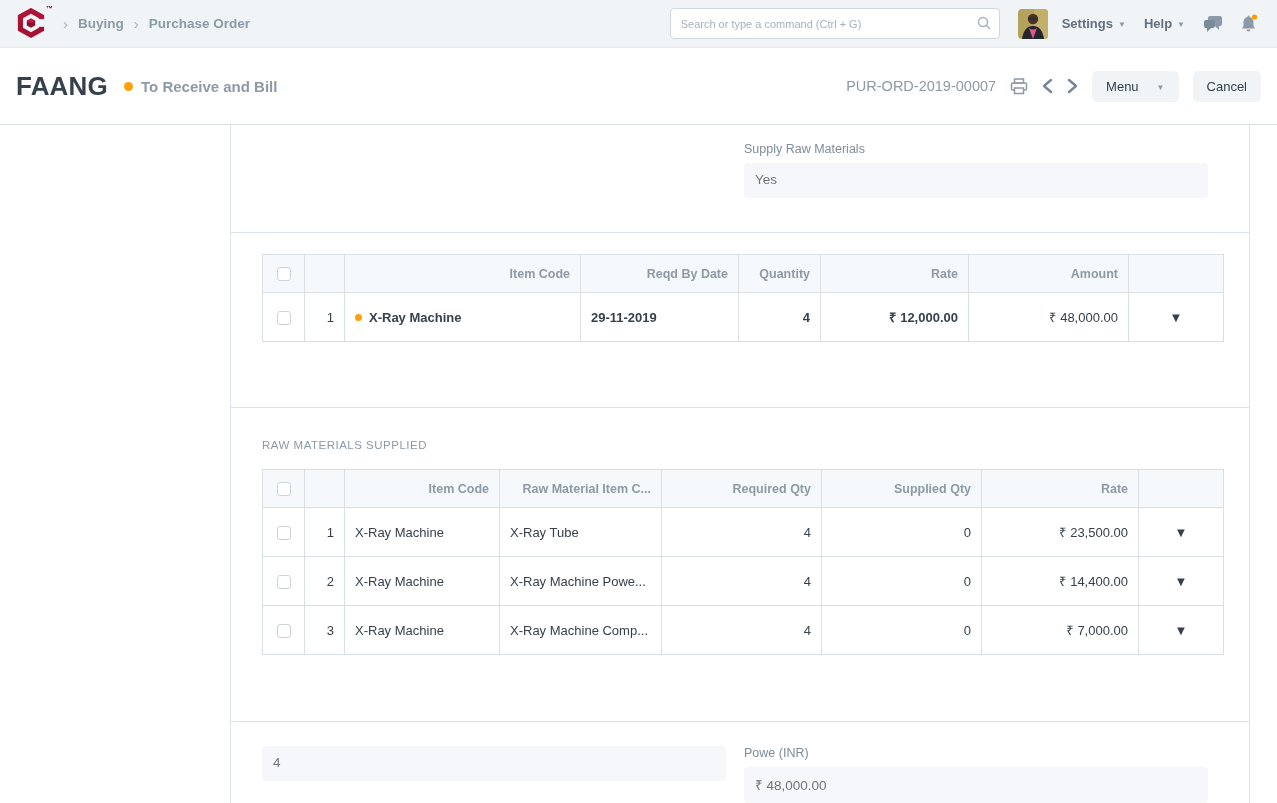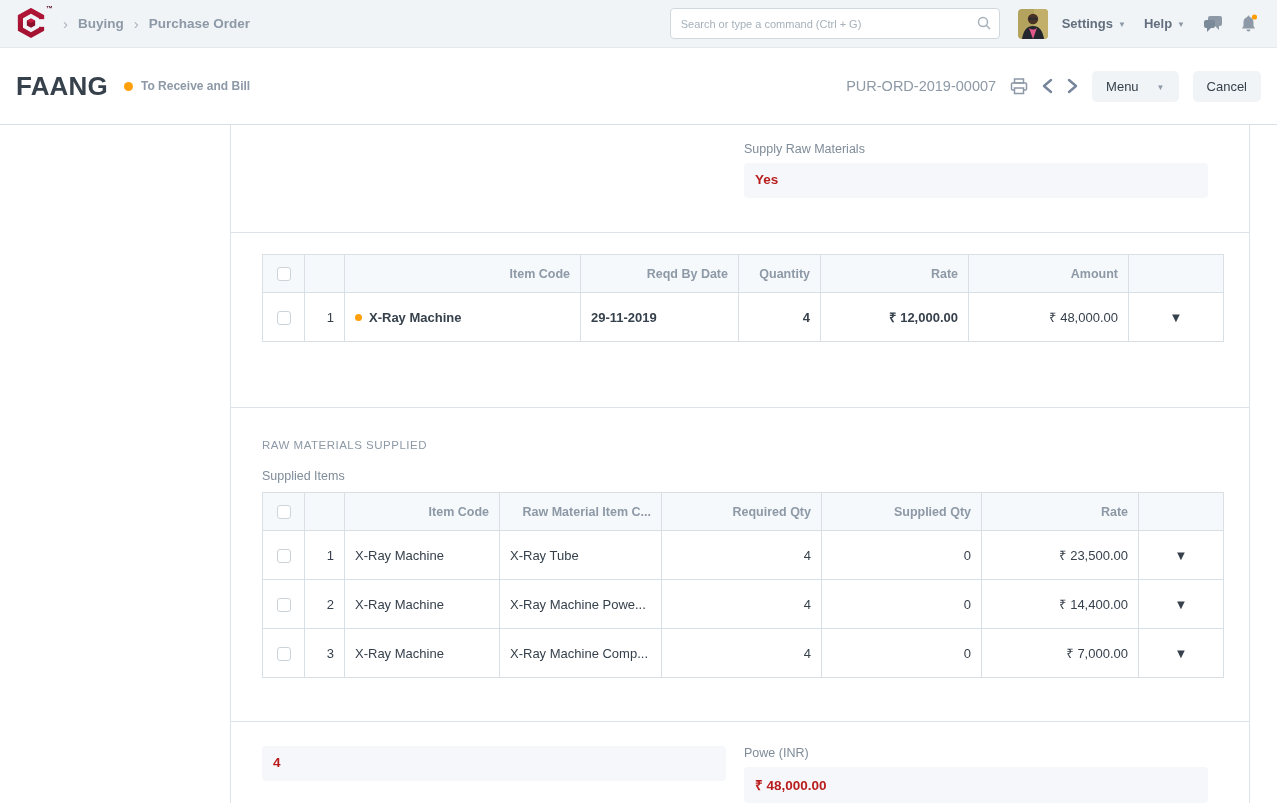--- a/index.html
+++ b/index.html
@@ -41,21 +41,21 @@
   .nav-icon { margin-right:16px; cursor:pointer; position:relative; display:flex; }
   .nav-icon:last-child { margin-right:4px; }
   
   .page-head {
     height:77px; background:#fff; border-bottom:1px solid #d8dfe5;
     display:flex; align-items:center; justify-content:space-between; padding:0 16px;
   }
   .title-area { display:flex; align-items:center; }
   .page-title { font-size:26px; font-weight:bold; color:#36414c; letter-spacing:0.2px; }
   .indicator-dot { width:9px; height:9px; border-radius:50%; background:#ffa00a; margin:0 8px 0 16px; }
-  .status-text { color:#8d99a6; font-weight:bold; font-size:12px; }
+  .status-text { color:#8d99a6; font-weight:bold; font-size:15px; }
   .head-actions { display:flex; align-items:center; gap:14px; }
   .doc-id { color:#8d99a6; font-size:14.5px; }
   .icon-btn { cursor:pointer; display:flex; align-items:center; }
   .btn {
     background:#f0f4f7; border:none; border-radius:5px; height:31px; padding:0 14px;
     font-size:13px; color:#36414c; font-family:"Liberation Sans", sans-serif; cursor:pointer;
     display:flex; align-items:center; gap:18px;
   }
   
   .layout { display:flex; height:678px; background:#fff; }
@@ -63,21 +63,21 @@
   .form-col {
     width:1020px; flex:none; border-left:1px solid #dde3e9; border-right:1px solid #dde3e9;
   }
   .section { border-bottom:1px solid #dde3e9; padding:0 31px; }
   .section:last-child { border-bottom:none; }
   .two-col { display:flex; gap:18px; }
   .col-half { width:464px; flex:none; }
   .field-label { color:#7f8c99; font-size:12.5px; margin-bottom:7px; }
   .field-value {
     background:#f5f7fa; border-radius:4px; padding:9px 11px; font-size:13.5px;
-    font-weight:bold; color:#b91c1c; min-height:35px;
+    font-weight:normal; color:#737373; min-height:35px;
   }
   .sec-supply { padding-top:17px; height:108px; }
   .sec-items { height:175px; padding-top:21px; }
   .sec-raw { height:314px; }
   .sec-totals { padding-top:24px; height:81px; }
   .grid-label { color:#7f8c99; font-size:12.5px; margin-bottom:9px; }
   .section-heading {
     color:#8d99a6; font-size:11.5px; letter-spacing:0.5px; padding-top:31px; margin-bottom:18px;
   }
   
@@ -253,21 +253,20 @@
           <td class="num bold">₹ 12,000.00</td>
           <td class="num">₹ 48,000.00</td>
           <td class="row-dd"><span>▼</span></td>
         </tr>
       </tbody>
         </table>
     </div>
 
     <div class="section sec-raw">
       <div class="section-heading">RAW MATERIALS SUPPLIED</div>
-      <div class="grid-label">Supplied Items</div>
       <table class="grid supplied-rows">
         <colgroup>
           <col style="width:42px">
             <col style="width:40px">
             <col style="width:155px">
           <col style="width:162px">
             <col style="width:160px">
             <col style="width:160px">
           <col style="width:157px">
             <col style="width:85px">

